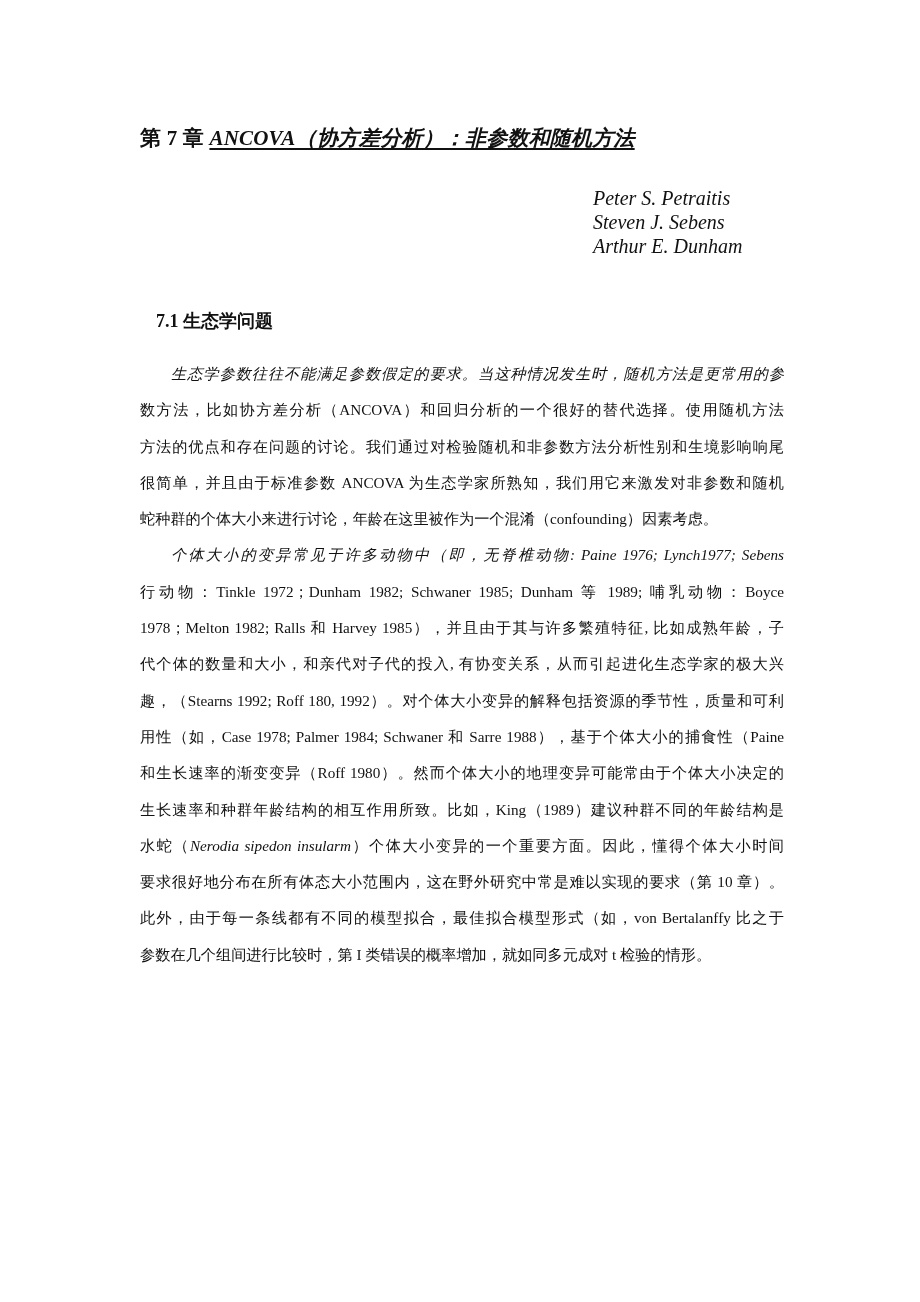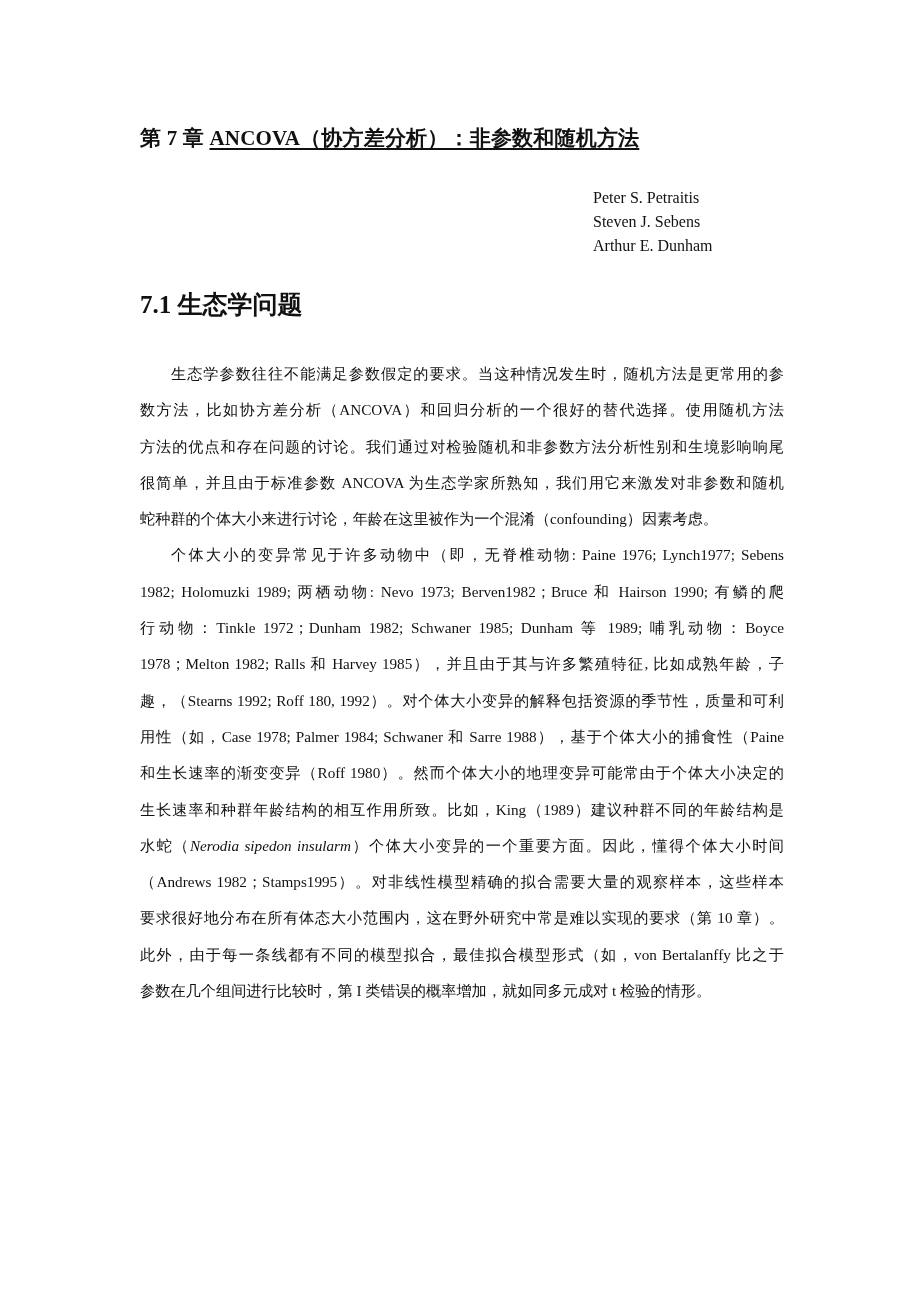--- a/index.html
+++ b/index.html
@@ -30,35 +30,37 @@
       font-size: 21px;
       font-weight: bold;
       line-height: 28px;
       white-space: nowrap;
       letter-spacing: 0.2px;
     }
     .chapter-title .underlined {
       text-decoration: underline;
       text-decoration-thickness: 1.5px;
       text-underline-offset: 3px;
+      font-style: italic;
     }
     .authors {
       position: absolute;
       left: 593px;
       top: 186px;
-      font-size: 16px;
+      font-size: 20px;
       line-height: 24px;
+      font-style: italic;
     }
     .authors div { white-space: nowrap; }
     .section-title {
       position: absolute;
       left: 140px;
       top: 292px;
-      margin: 0;
-      font-size: 25px;
+      margin: 16px;
+      font-size: 18px;
       font-weight: bold;
       line-height: 26px;
       white-space: nowrap;
     }
     .body-text {
       position: absolute;
       left: 140px;
       top: 356px;
       width: 644px;
     }
@@ -70,21 +72,21 @@
       text-justify: inter-character;
     }
     .para .line {
       display: block;
       white-space: nowrap;
       text-align-last: justify;
       text-align: justify;
       height: 36.3px;
       overflow: hidden;
     }
-    .para .line.indent { padding-left: 31px; }
+    .para .line.indent { padding-left: 31px; font-style: italic; }
     .para .line.last { text-align-last: left; }
     .italic { font-style: italic; }
   </style>
 </head>
 <body>
 
 <div class="page">
 
   <h1 class="chapter-title"><span>第 7 章 </span><span class="underlined">ANCOVA（协方差分析）：非参数和随机方法</span></h1>
 
@@ -101,31 +103,30 @@
     <p class="para">
       <span class="line indent">生态学参数往往不能满足参数假定的要求。当这种情况发生时，随机方法是更常用的参</span>
       <span class="line">数方法，比如协方差分析（ANCOVA）和回归分析的一个很好的替代选择。使用随机方法</span>
       <span class="line">方法的优点和存在问题的讨论。我们通过对检验随机和非参数方法分析性别和生境影响响尾</span>
       <span class="line">很简单，并且由于标准参数 ANCOVA 为生态学家所熟知，我们用它来激发对非参数和随机</span>
       <span class="line last">蛇种群的个体大小来进行讨论，年龄在这里被作为一个混淆（confounding）因素考虑。</span>
     </p>
 
     <p class="para">
       <span class="line indent">个体大小的变异常见于许多动物中（即，无脊椎动物: Paine 1976; Lynch1977; Sebens</span>
-      <span class="line">1982; Holomuzki 1989; 两栖动物: Nevo 1973; Berven1982；Bruce 和 Hairson 1990; 有鳞的爬</span>
       <span class="line">行动物：Tinkle 1972；Dunham 1982; Schwaner 1985; Dunham 等 1989; 哺乳动物：Boyce</span>
       <span class="line">1978；Melton 1982; Ralls 和 Harvey 1985），并且由于其与许多繁殖特征, 比如成熟年龄，子</span>
+      <span class="line">代个体的数量和大小，和亲代对子代的投入, 有协变关系，从而引起进化生态学家的极大兴</span>
       <span class="line">趣，（Stearns 1992; Roff 180, 1992）。对个体大小变异的解释包括资源的季节性，质量和可利</span>
       <span class="line">用性（如，Case 1978; Palmer 1984; Schwaner 和 Sarre 1988），基于个体大小的捕食性（Paine</span>
       <span class="line">和生长速率的渐变变异（Roff 1980）。然而个体大小的地理变异可能常由于个体大小决定的</span>
       <span class="line">生长速率和种群年龄结构的相互作用所致。比如，King（1989）建议种群不同的年龄结构是</span>
       <span class="line"><span>水蛇（</span><span class="italic">Nerodia sipedon insularm</span><span>）个体大小变异的一个重要方面。因此，懂得个体大小时间</span></span>
     </p>
 
     <p class="para">
-      <span class="line">（Andrews 1982；Stamps1995）。对非线性模型精确的拟合需要大量的观察样本，这些样本</span>
       <span class="line">要求很好地分布在所有体态大小范围内，这在野外研究中常是难以实现的要求（第 10 章）。</span>
       <span class="line">此外，由于每一条线都有不同的模型拟合，最佳拟合模型形式（如，von Bertalanffy 比之于</span>
       <span class="line last">参数在几个组间进行比较时，第 I 类错误的概率增加，就如同多元成对 t 检验的情形。</span>
     </p>
 
   </div>
 </div>
 
 </body></html>

